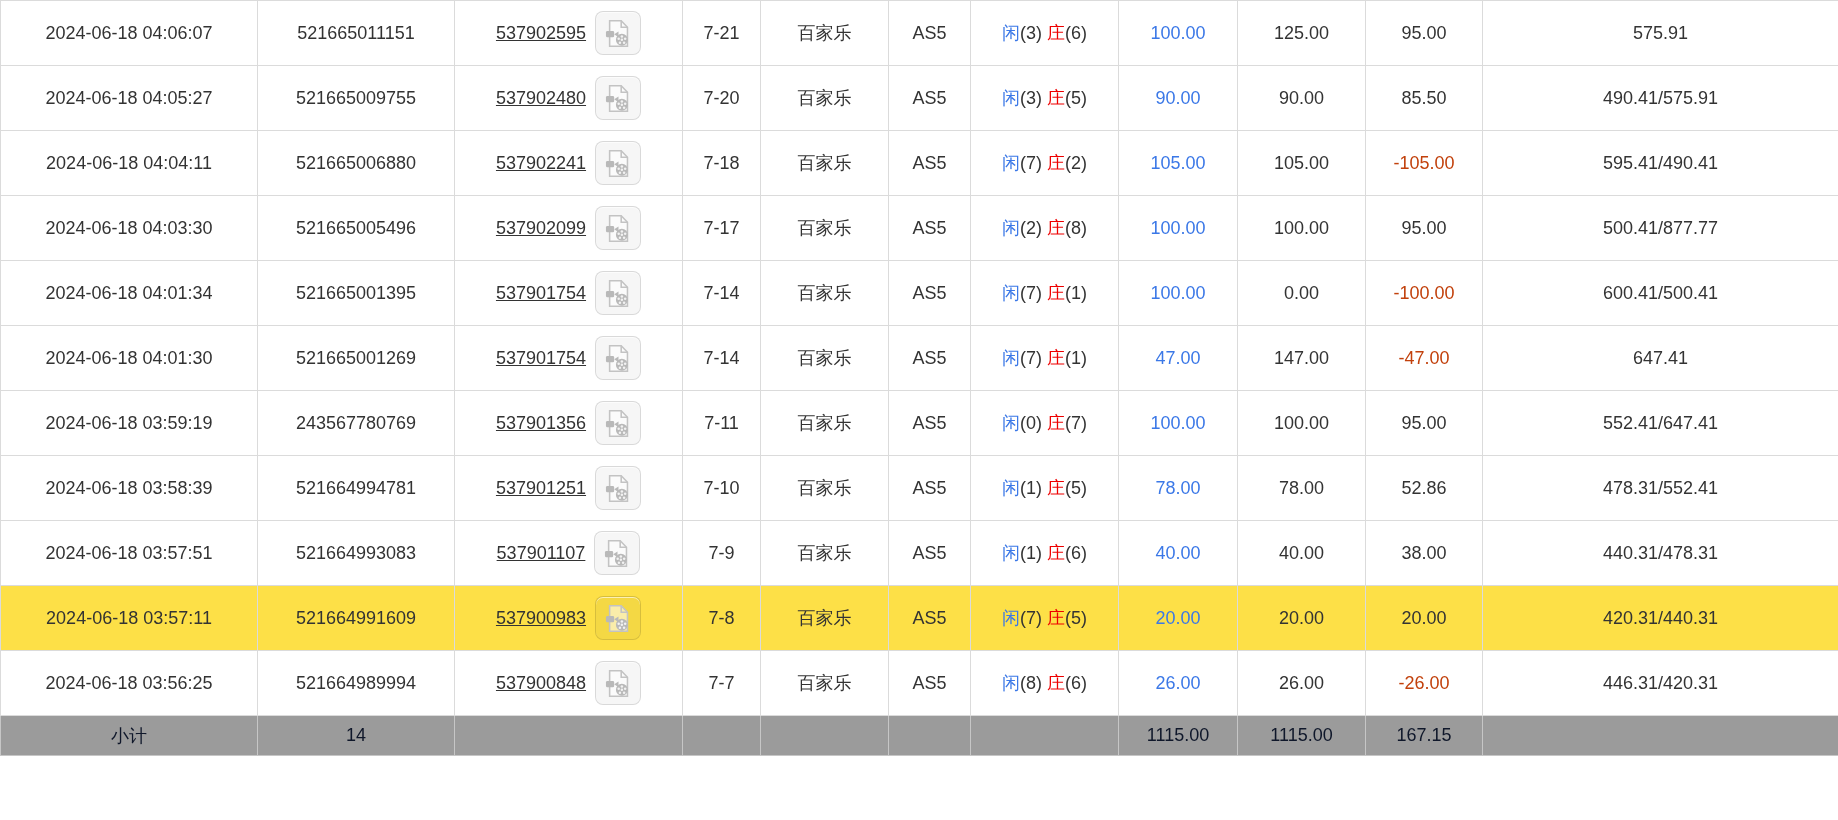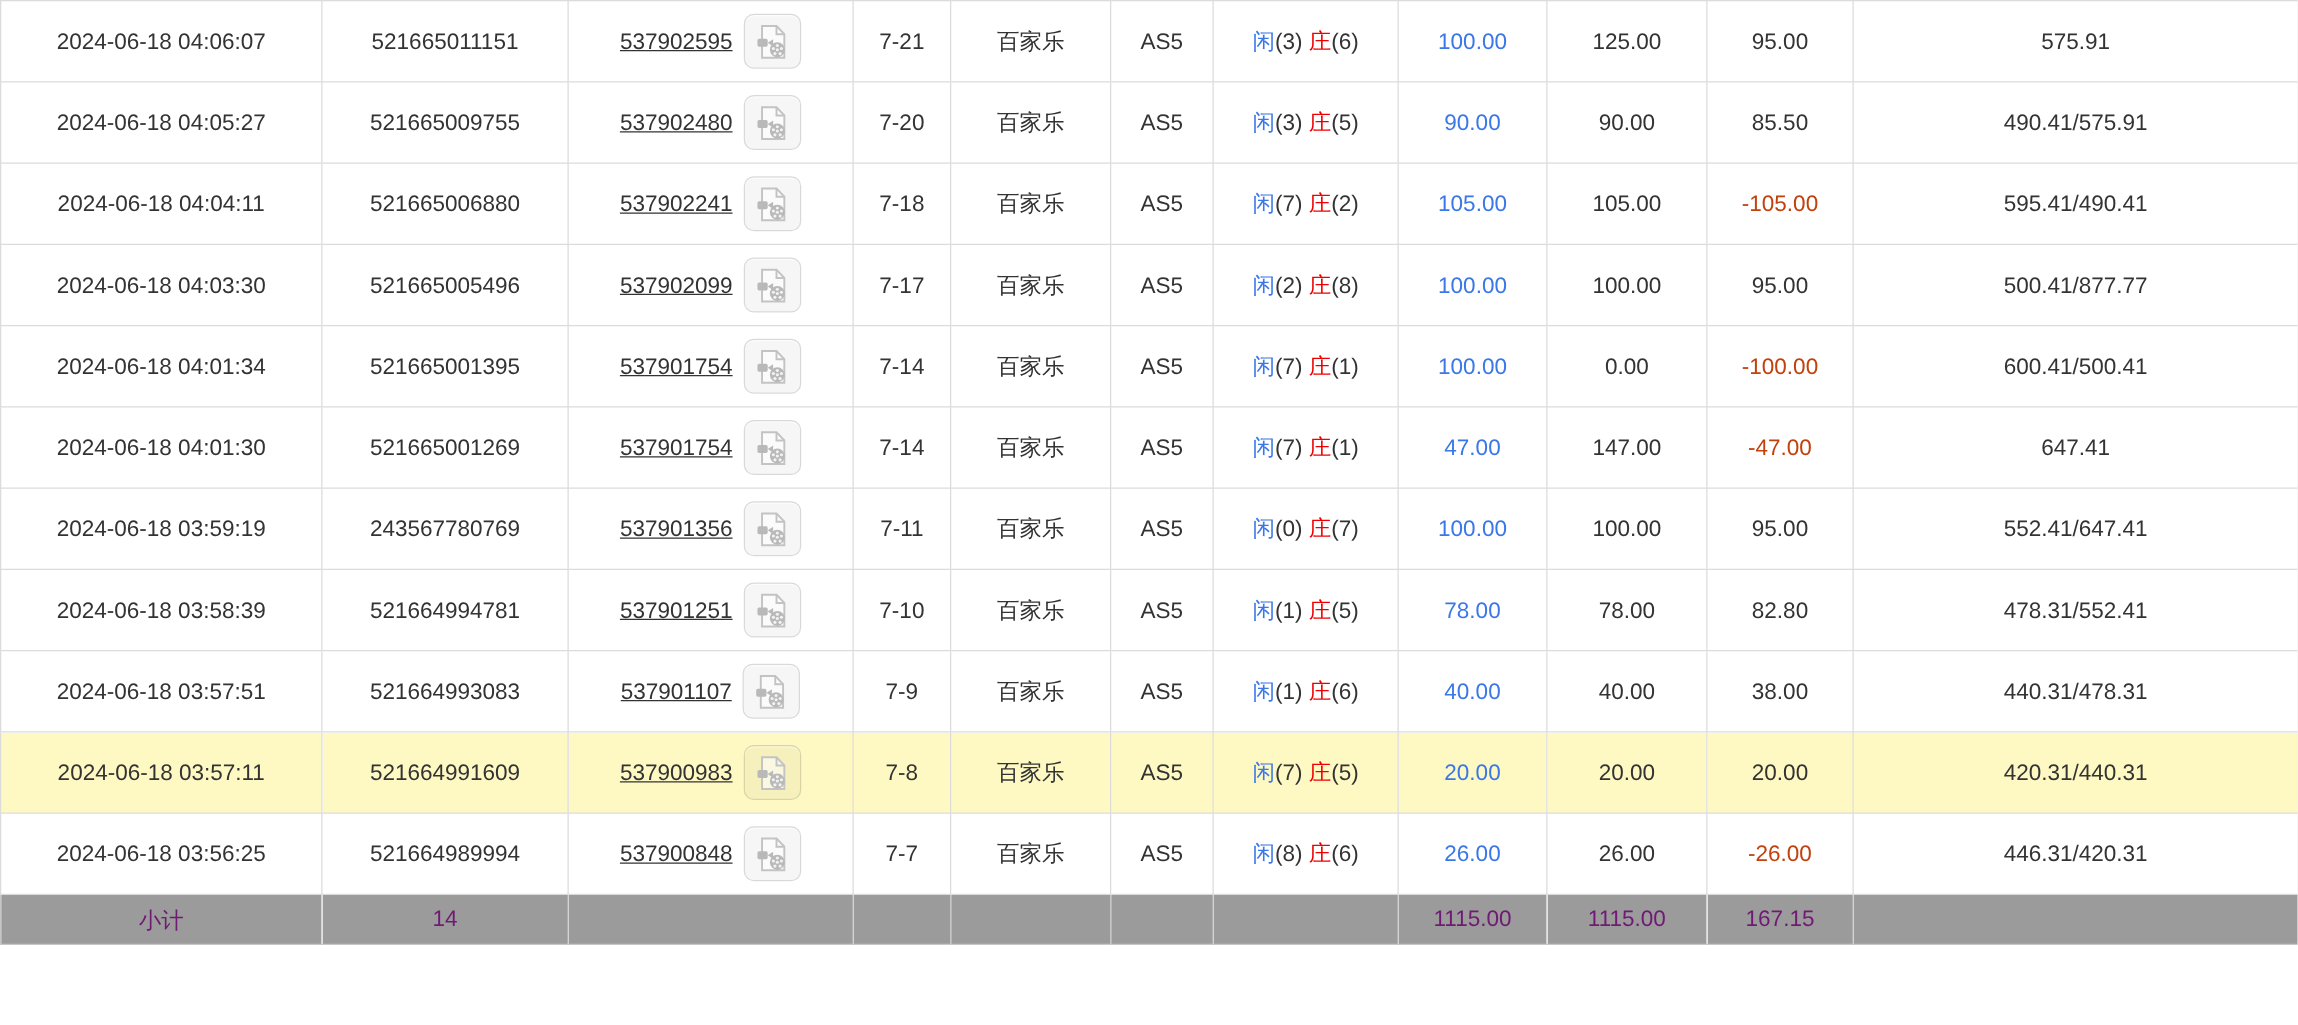--- a/index.html
+++ b/index.html
@@ -1,29 +1,29 @@
 <!DOCTYPE html>
 <html><head>
 <meta charset="utf-8">
 <style>
   html,body{margin:0;padding:0;background:#fff;overflow:hidden;}
   body{width:1838px;height:820px;font-family:"Liberation Sans","DejaVu Sans",sans-serif;}
   table.bet-table{width:1838px;table-layout:fixed;border-collapse:collapse;font-size:18px;color:#333;}
   table.bet-table td{border:1px solid #dbdbdb;text-align:center;vertical-align:middle;
     height:65px;background:#fff;white-space:nowrap;overflow:hidden;padding:0 4px;box-sizing:border-box;}
-  tr.highlight td{background:#fef9c3;text-align:center;}
+  tr.highlight td{background:#fde047;text-align:center;}
   .amount-bet{color:#3b78e7;}
   .player{color:#3b78e7;}
   .banker{color:#ee0000;}
   .neg{color:#c2410c;}
   .gid-wrap{display:flex;align-items:center;justify-content:center;gap:9px;text-decoration:underline;}
   .video-btn{display:inline-flex;align-items:center;justify-content:center;width:44px;height:42px;
     border:1px solid rgba(0,0,0,0.12);border-radius:8px;background:rgba(0,0,0,0.035);cursor:pointer;
     box-shadow:inset 0 1px 0 rgba(255,255,255,0.6);}
-  tr.footer-row td{background:#9b9b9b;color:#701a75;border:1px solid #c6c6c6;height:40px;}
+  tr.footer-row td{background:#9b9b9b;color:#0f172a;border:1px solid #c6c6c6;height:40px;}
   tr.footer-row.last td{height:44px;border-bottom:none;}
 </style>
 </head>
 <body>
 
 <table class="bet-table">
   <colgroup>
     <col style="width:257px">
       <col style="width:197px">
       <col style="width:228px">
@@ -307,21 +307,21 @@
     </td>
     <td>7-10</td>
     <td>百家乐</td>
     <td>AS5</td>
     <td>
       <span class="player">闲</span><span>(1)</span>
       <span class="banker">庄</span><span>(5)</span>
     </td>
     <td class="amount-bet">78.00</td>
     <td>78.00</td>
-    <td>82.80</td>
+    <td>52.86</td>
     <td>478.31/552.41</td>
   </tr>
       <tr>
     <td>2024-06-18 03:57:51</td>
     <td>521664993083</td>
     <td>
       <span class="gid-wrap">
         <span>537901107</span>
         <span class="video-btn">
           <svg width="27" height="29" viewBox="0 0 28 30">

